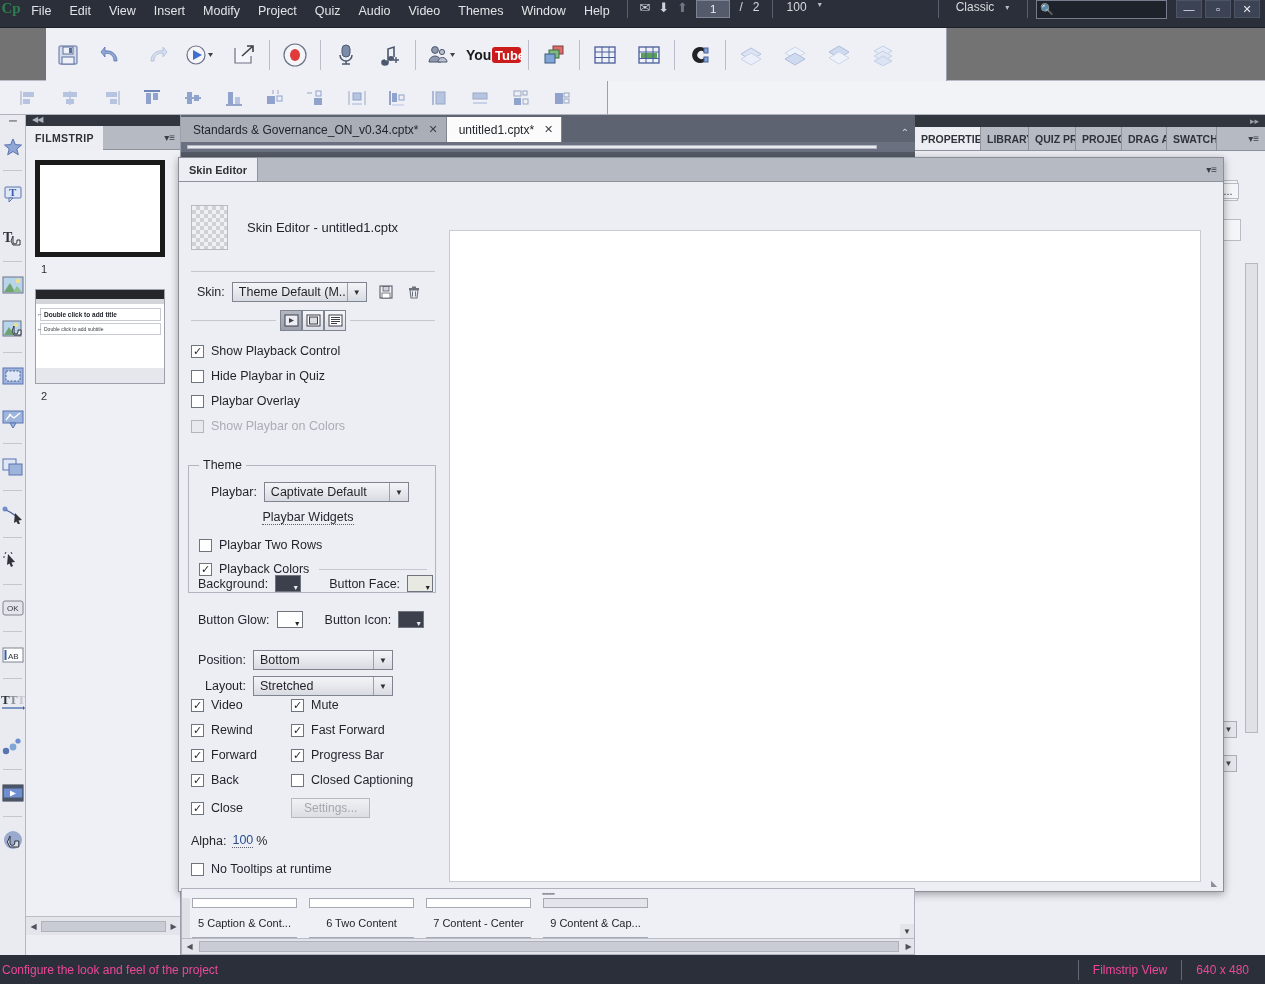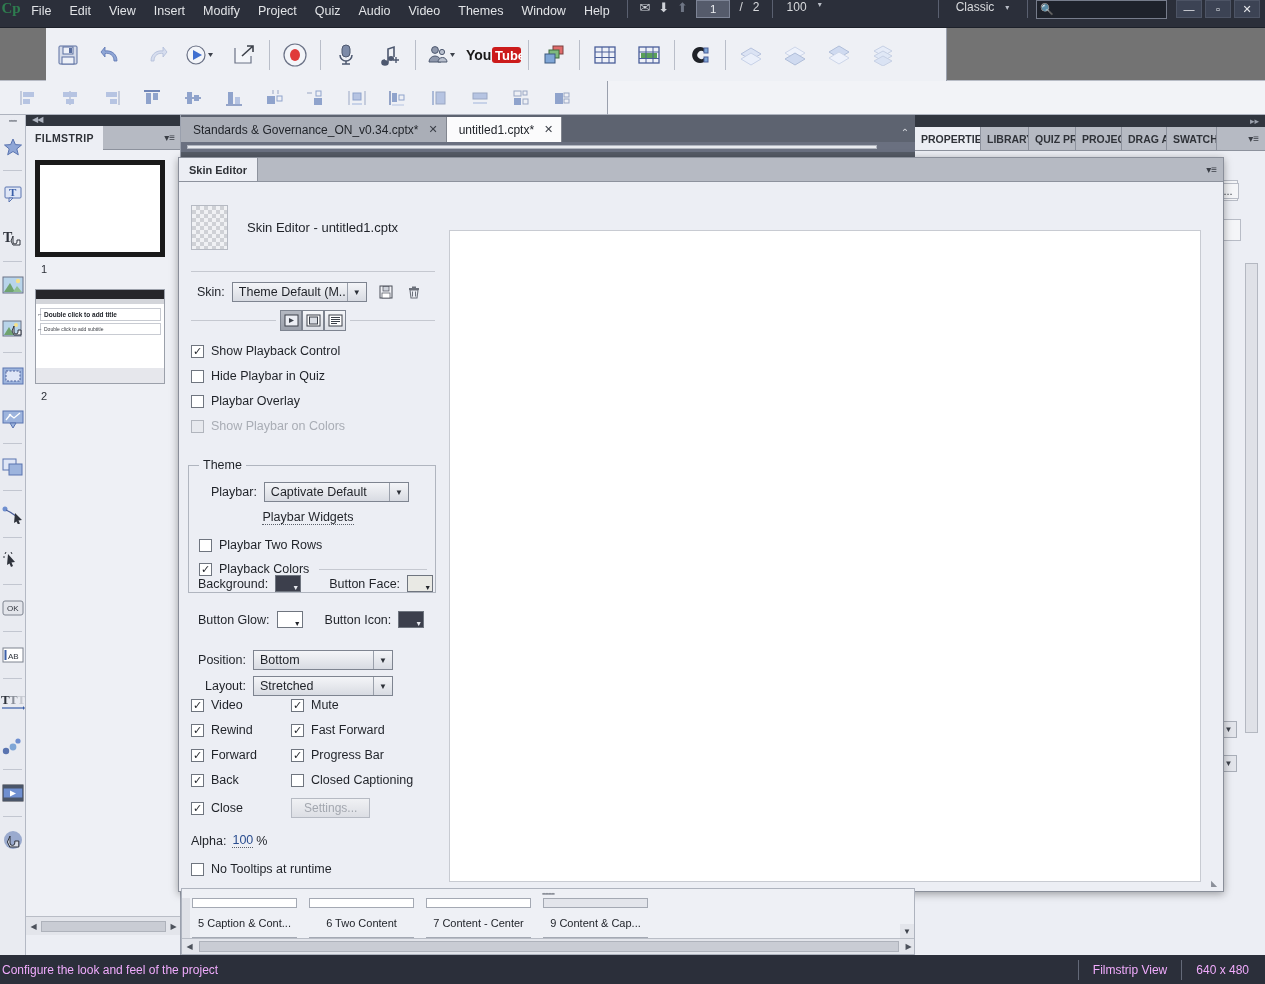--- a/index.html
+++ b/index.html
@@ -321,21 +321,21 @@
     font-size: 8px; color: #3d424b;
   }
   #tmpl-leftarrow {
     position: absolute; left: 0; top: 9px; width: 8px; height: 42px;
     background: #dfe1e7; font-size: 7px; color: #5a5f69;
   }
 
   
   #statusbar {
     position: absolute; left: 0; bottom: 0; width: 1265px; height: 29px;
-    background: #2b2f3a; display: flex; align-items: center; color: #f0abfc;
+    background: #2b2f3a; display: flex; align-items: center; color: #ec4899;
     font-size: 12px;
   }
   #sb-msg { padding-left: 2px; }
   .sb-sep { width: 1px; height: 20px; background: #636978; margin: 0 14px; }
   #sb-right { margin-left: auto; display: flex; align-items: center; }
 
   svg { display: block; }
 </style>
 </head>
 <body>

